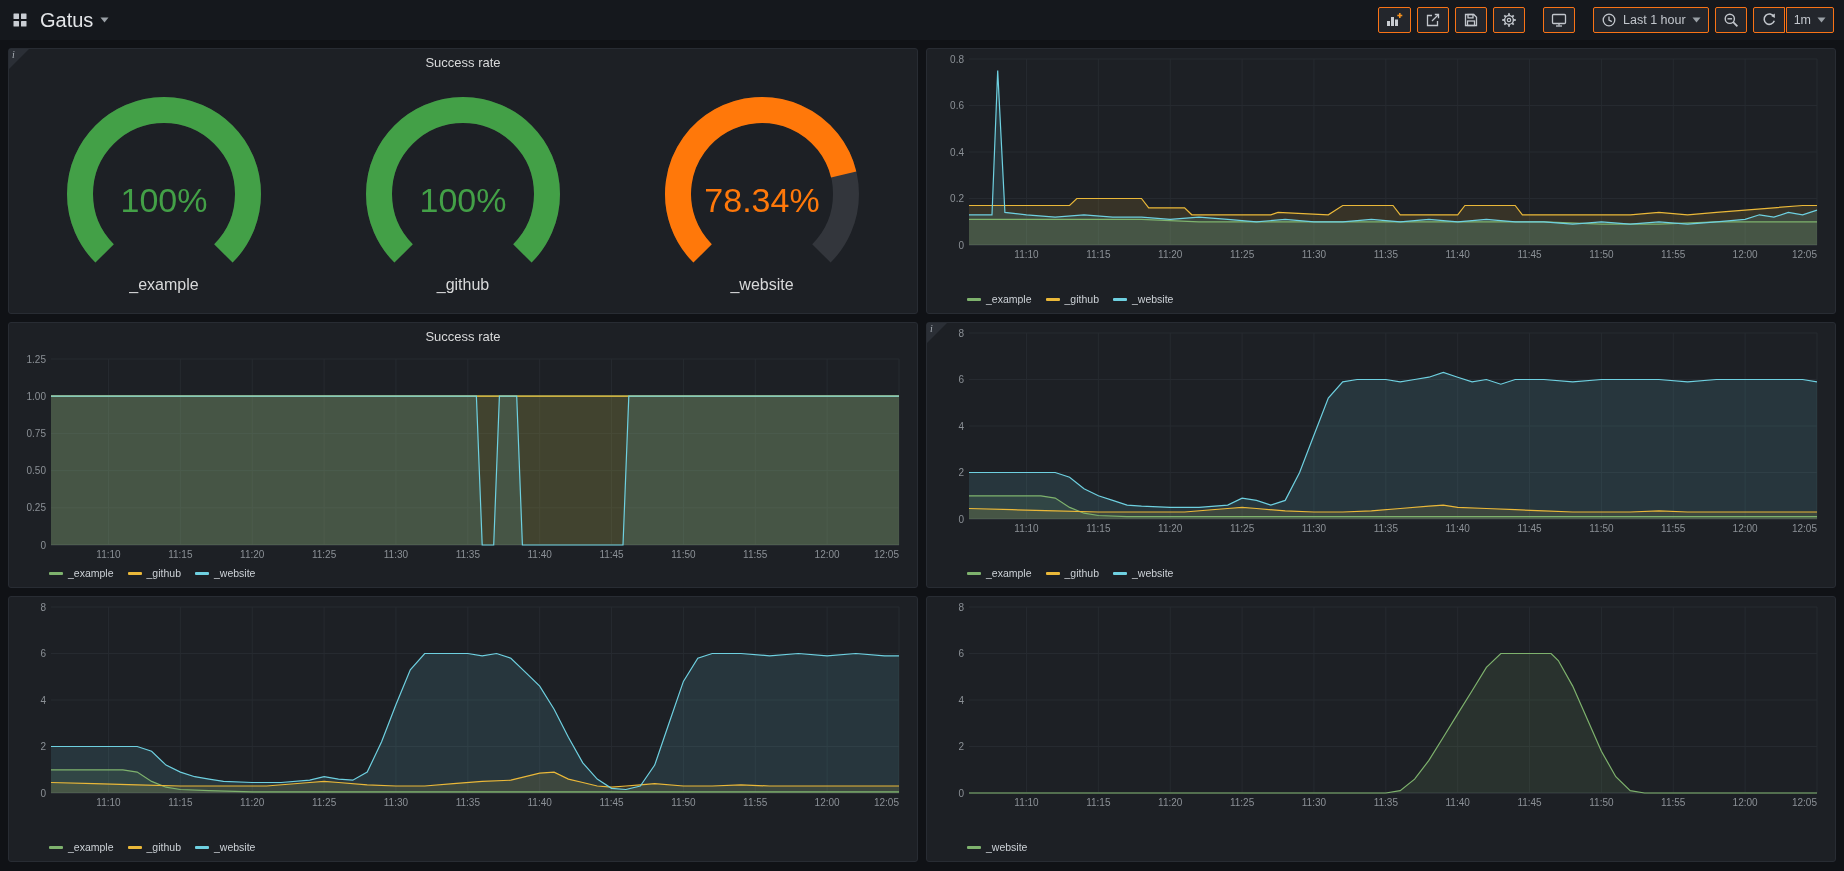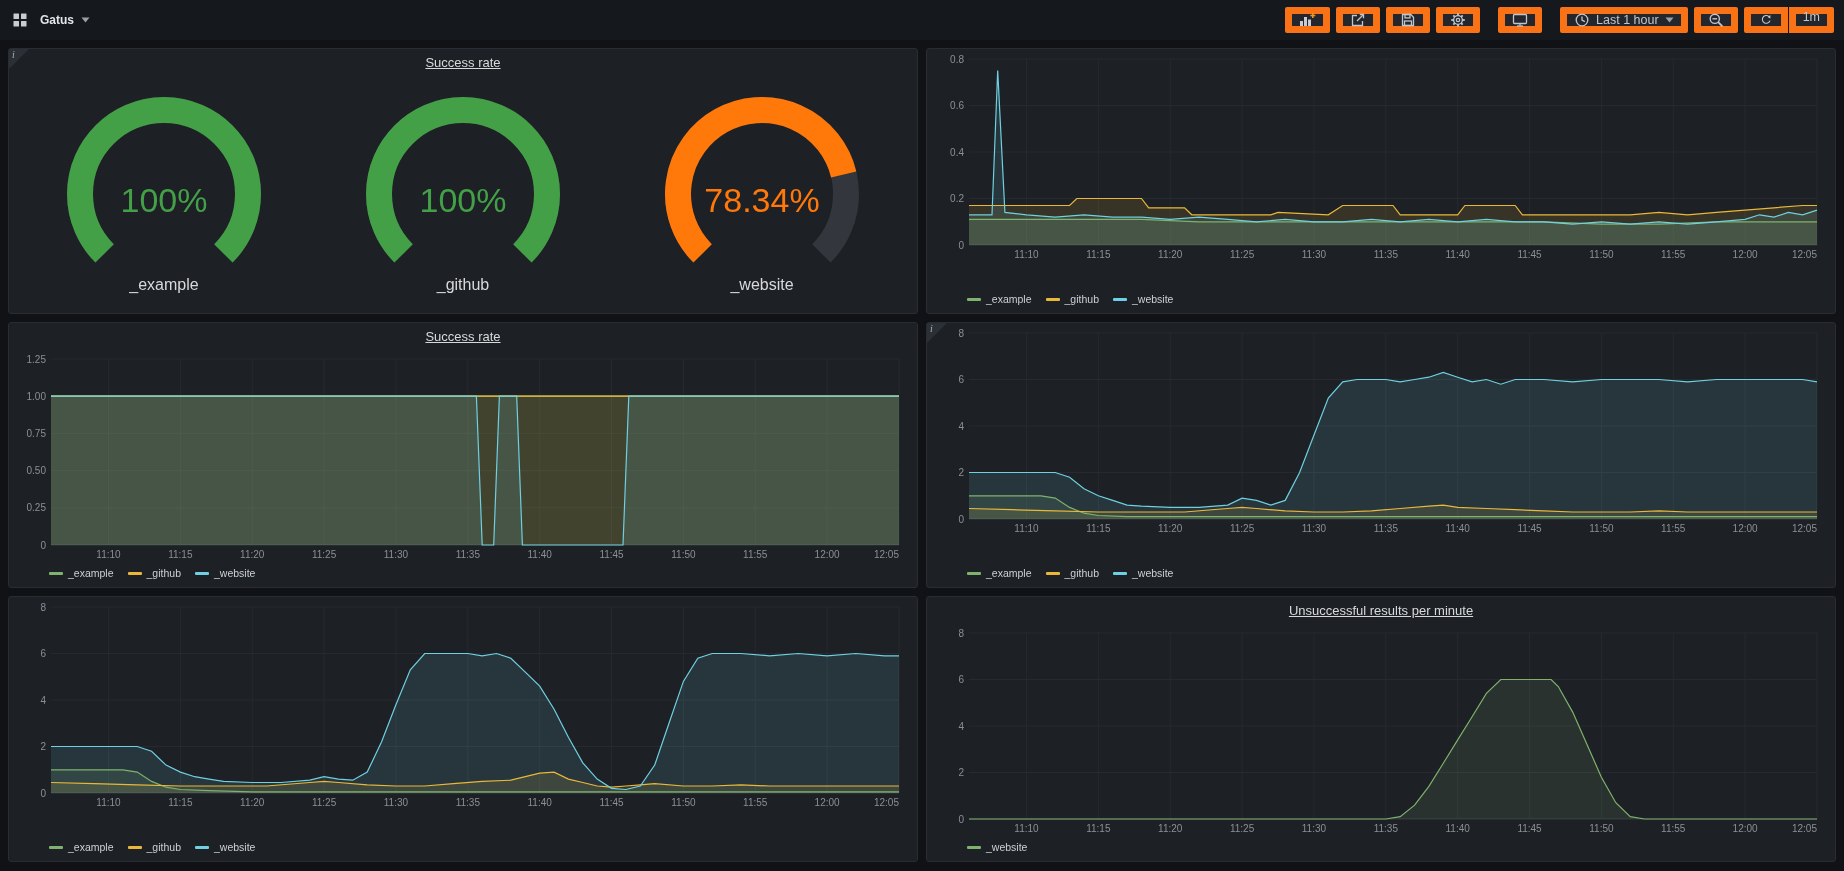--- a/index.html
+++ b/index.html
@@ -14,47 +14,47 @@
   
   .navbar {
     height: 40px; background: #15181d; display: flex;
     align-items: center; justify-content: space-between; padding: 0 10px;
   }
   .nav-left { display: flex; align-items: center; gap: 8px; }
   .brand-btn, .title-btn {
     background: transparent; border: none; color: #e3e5e8;
     display: inline-flex; align-items: center; gap: 7px; cursor: pointer; padding: 4px 2px;
   }
-  .title-btn span { font-size: 12px; font-weight: 700; }
+  .title-btn span { font-size: 20px; font-weight: 400; }
   .caret { color: #9aa0a6; }
 
   .nav-right { display: flex; align-items: center; }
   .ibtn {
-    background: #23262c; border: 7px solid #f97316; border-radius: 2px;
+    background: #23262c; border: 1px solid #f97316; border-radius: 2px;
     height: 26px; min-width: 30px; margin-left: 6px; padding: 0 7px;
     display: inline-flex; align-items: center; justify-content: center; gap: 6px;
     color: #c2c6cc; font-size: 12.5px; cursor: pointer;
   }
   .ibtn svg { display: block; }
   .gap { width: 12px; }
   .btn-group { display: inline-flex; margin-left: 6px; }
-  .btn-group .ibtn { margin-left: 1px; border-radius: 0; flex-direction: column; }
+  .btn-group .ibtn { margin-left: 1px; border-radius: 0; }
   .btn-group .ibtn:first-child { border-radius: 2px 0 0 2px; margin-left: 0; }
   .btn-group .ibtn:last-child { border-radius: 0 2px 2px 0; }
 
   
   .grid {
     display: grid; grid-template-columns: 1fr 1fr; gap: 8px; padding: 8px;
   }
   .panel {
     position: relative; height: 266px; background: #1d2025;
     border: 1px solid #282c33; border-radius: 3px;
     display: flex; flex-direction: column;
   }
-  .panel-header { height: 26px; display: flex; align-items: center; justify-content: center; flex: 0 0 auto; text-decoration: underline; }
+  .panel-header { height: 26px; display: flex; align-items: center; justify-content: center; flex: 0 0 auto; }
   .panel-title { font-size: 13px; font-weight: 500; color: #d8d9da; cursor: pointer; }
   .info-corner {
     position: absolute; top: 0; left: 0; width: 0; height: 0;
     border-top: 20px solid #2b2f36; border-right: 20px solid transparent; cursor: pointer;
   }
   .info-corner span {
     position: absolute; top: -20px; left: 3px; font-size: 10px; font-style: italic;
     font-family: "Liberation Serif", serif; color: #aab0b7;
   }
   .panel-body { flex: 1 1 auto; display: flex; flex-direction: column; padding: 0 6px 4px 6px; min-height: 0; }
@@ -475,23 +475,20 @@
           </span>
           <span class="legend-item">
             <span class="legend-dash" style="background: rgb(110, 208, 224);"></span>
             <span>_website</span>
           </span>
         </div>
     </div>
   </section>
 
   <section class="panel">
-    <div class="panel-header">
-      <span class="panel-title">Unsuccessful results per minute</span>
-    </div>
     <div class="panel-body">
       <div class="chart"><svg width="896" height="214">
             <line x1="93.49152542372882" y1="10" x2="93.49152542372882" y2="196" stroke="#262a30" stroke-width="1"></line>
             <text x="93.49152542372882" y="209" fill="#8b9096" font-size="10" text-anchor="middle">11:10</text>
             <line x1="165.35593220338984" y1="10" x2="165.35593220338984" y2="196" stroke="#262a30" stroke-width="1"></line>
             <text x="165.35593220338984" y="209" fill="#8b9096" font-size="10" text-anchor="middle">11:15</text>
             <line x1="237.22033898305085" y1="10" x2="237.22033898305085" y2="196" stroke="#262a30" stroke-width="1"></line>
             <text x="237.22033898305085" y="209" fill="#8b9096" font-size="10" text-anchor="middle">11:20</text>
             <line x1="309.08474576271186" y1="10" x2="309.08474576271186" y2="196" stroke="#262a30" stroke-width="1"></line>
             <text x="309.08474576271186" y="209" fill="#8b9096" font-size="10" text-anchor="middle">11:25</text>

